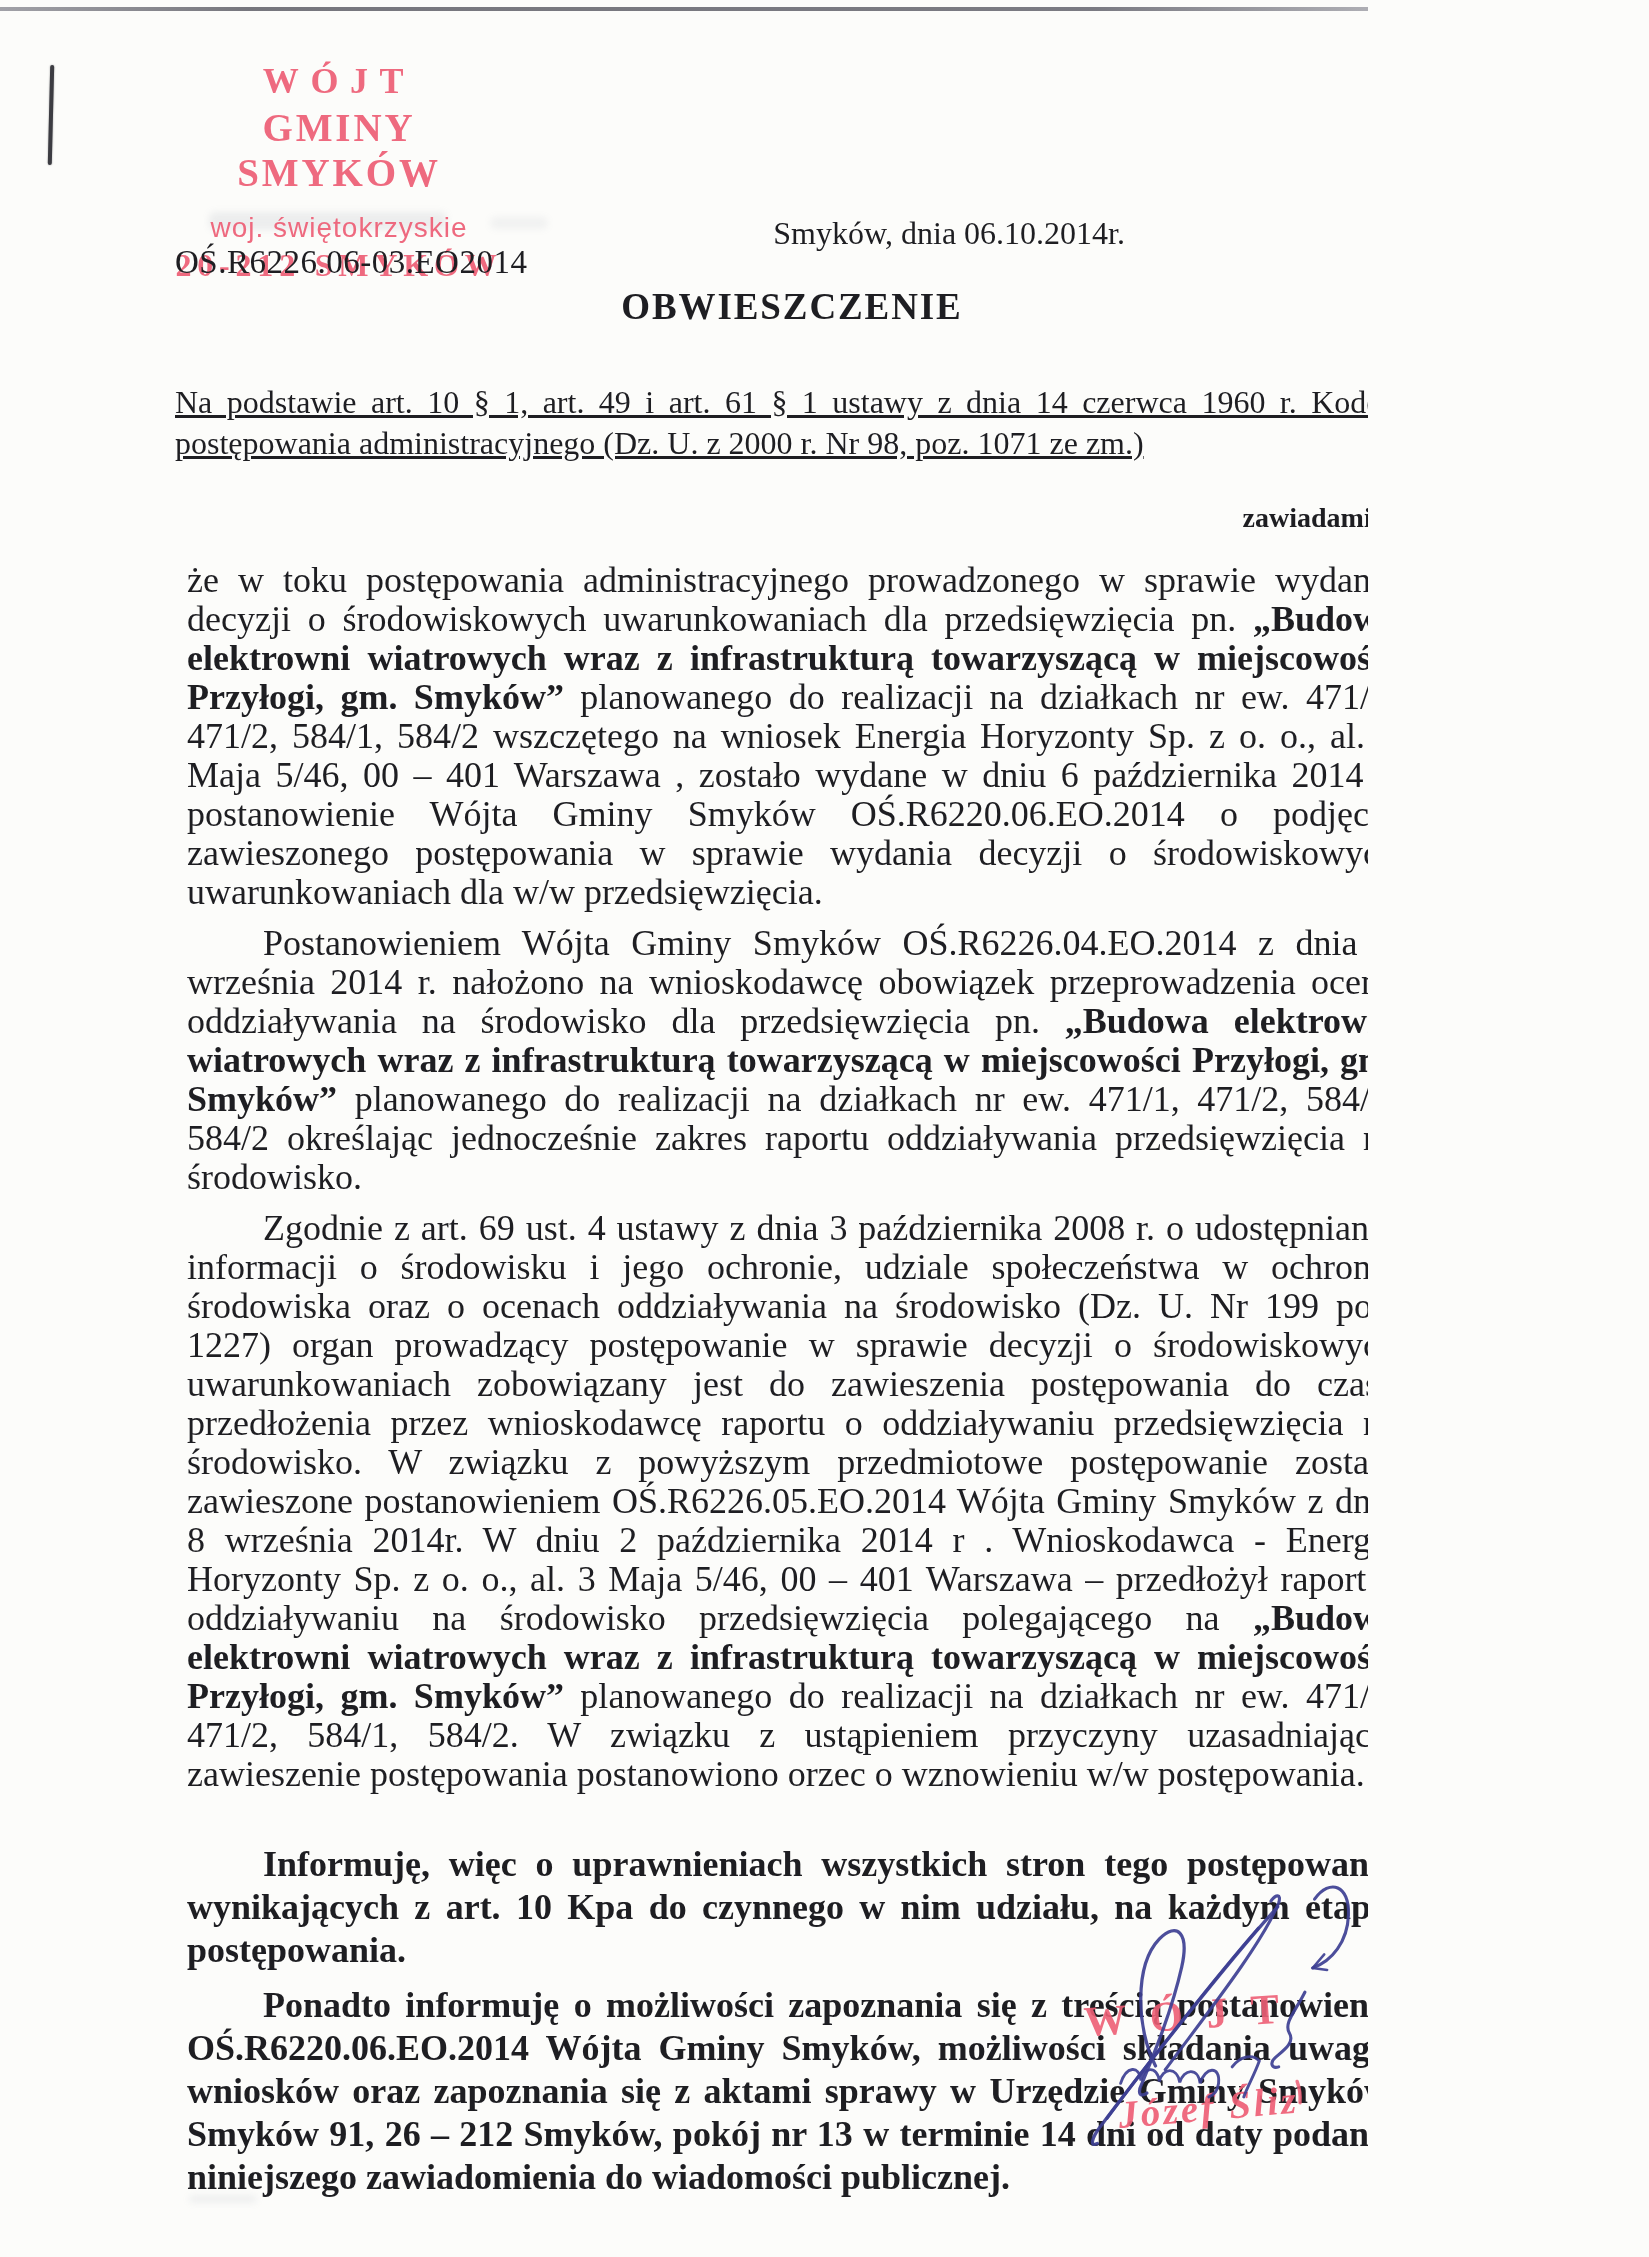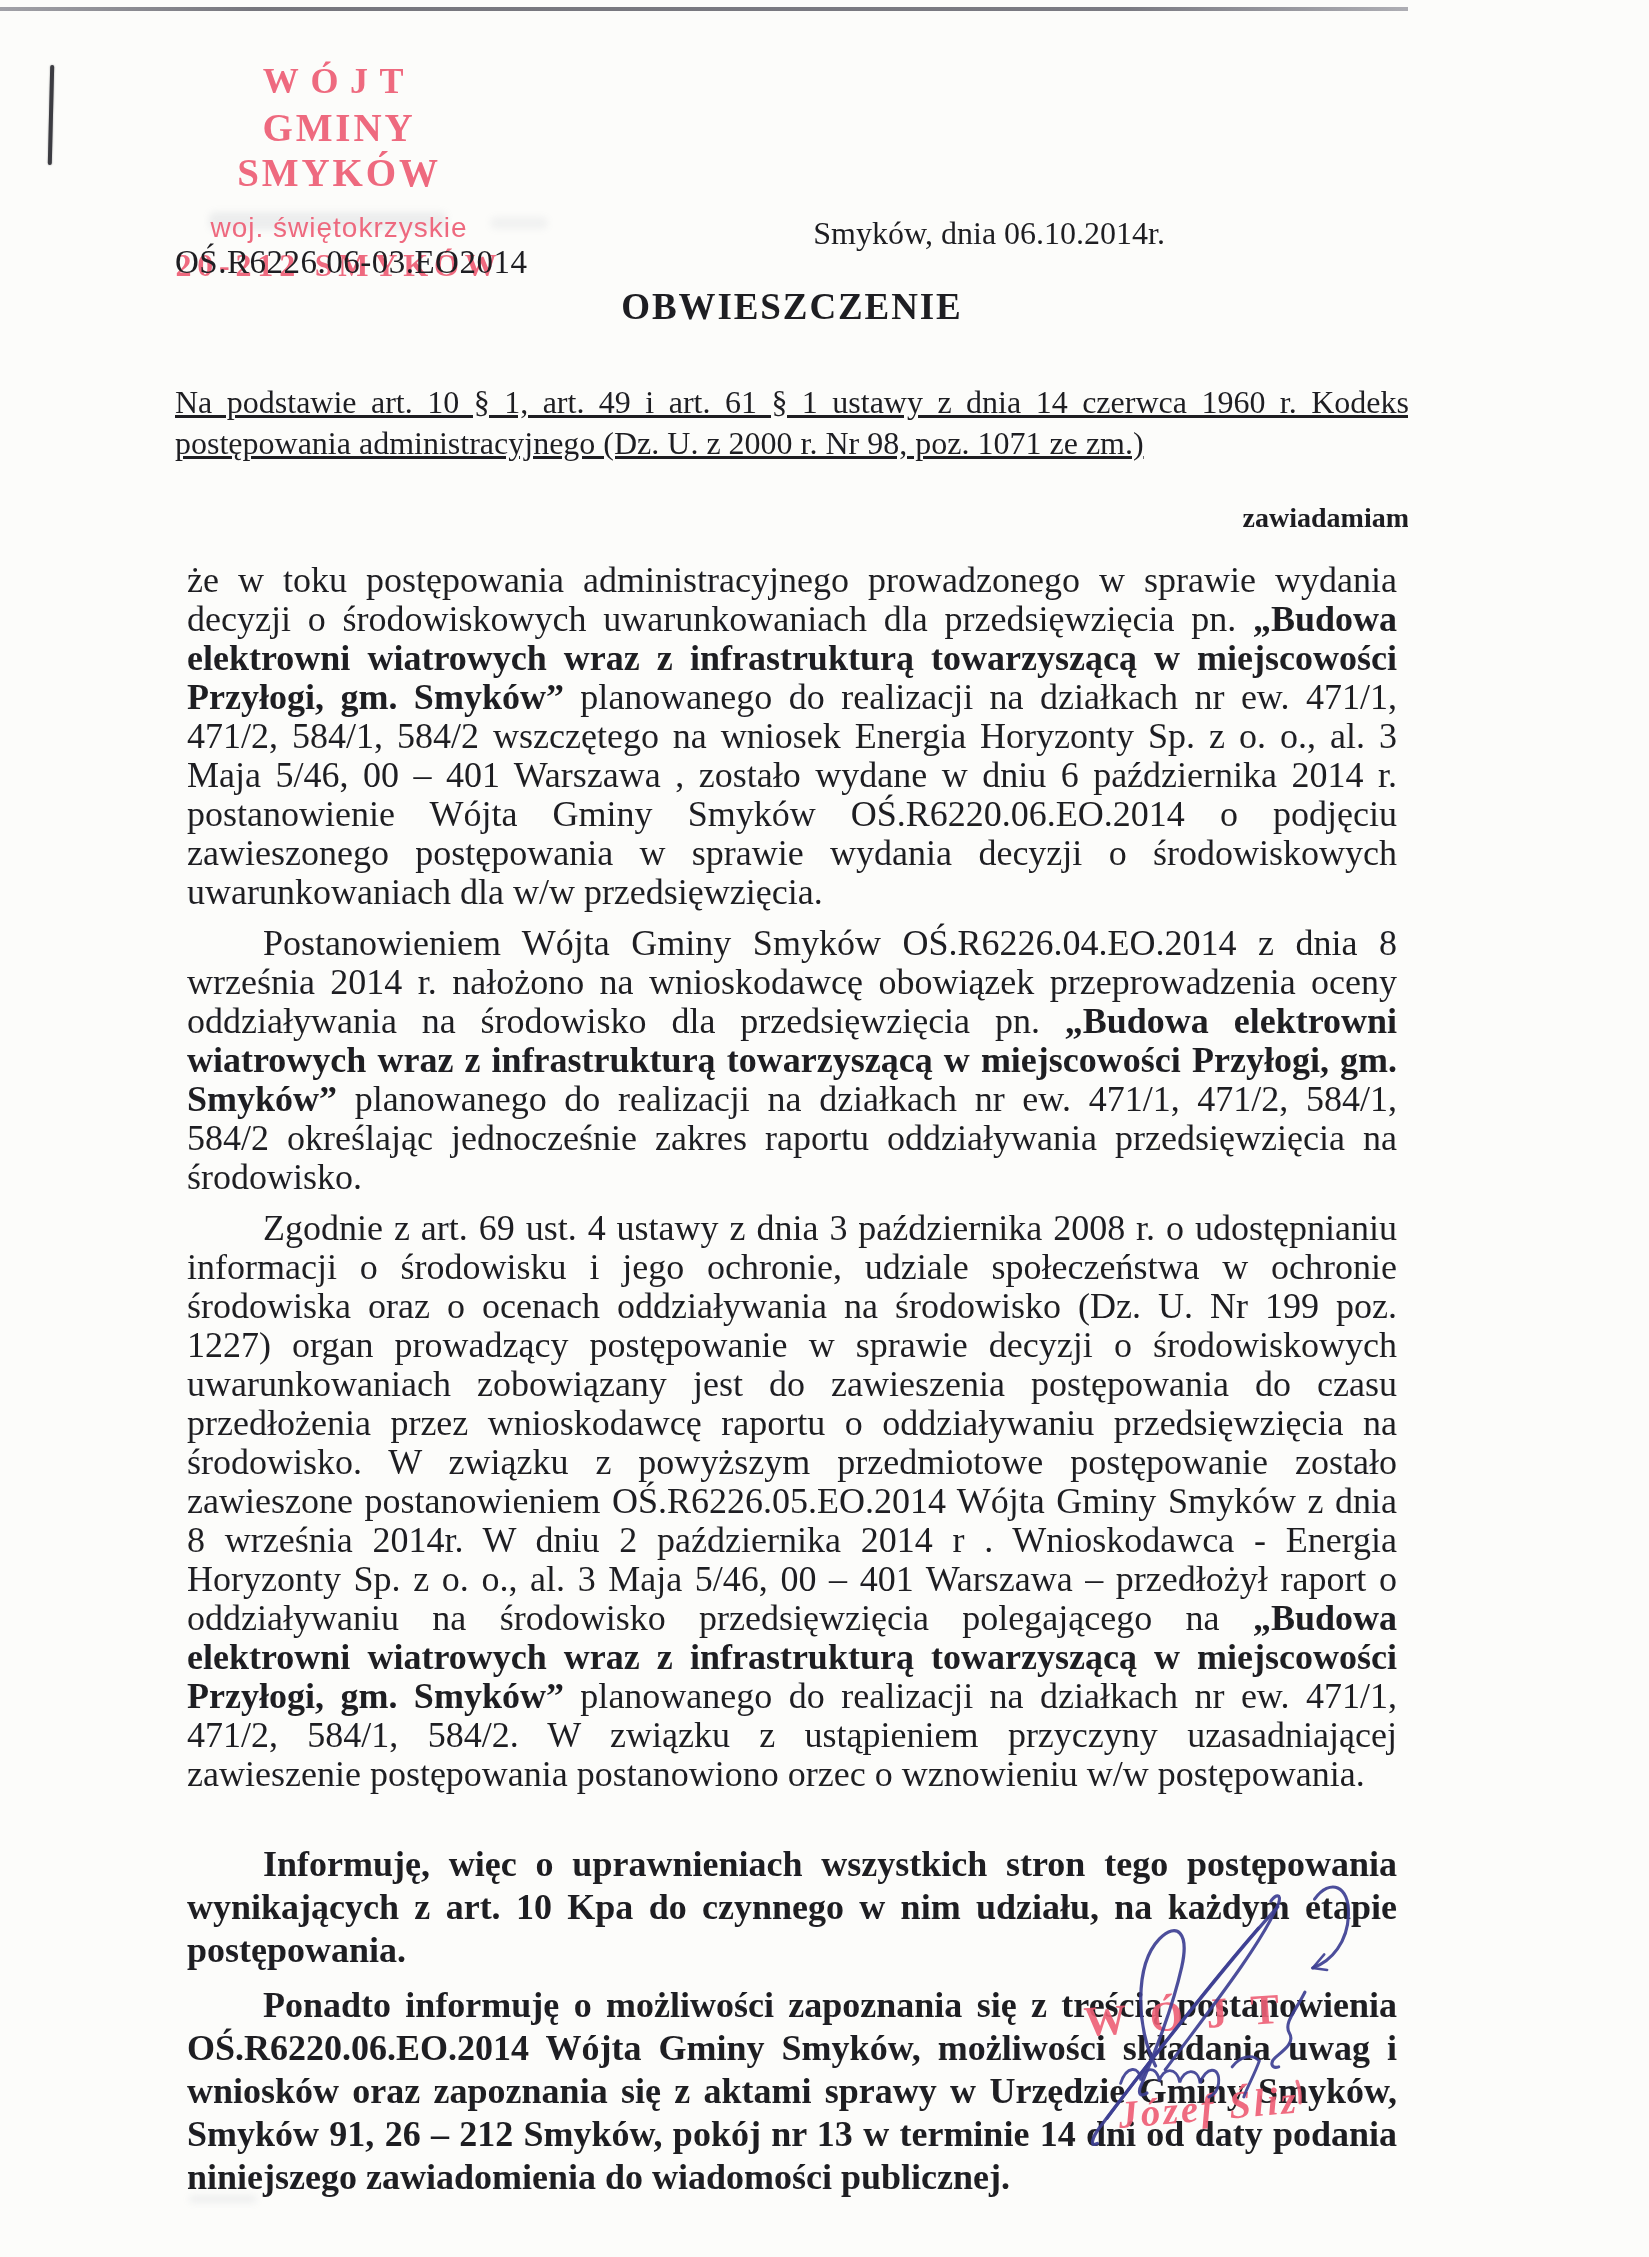--- a/index.html
+++ b/index.html
@@ -1,21 +1,20 @@
 <!DOCTYPE html>
 <html lang="pl" style="--stamp-red: #ee5f76; --ink-blue: #3d3f92; --text: #1e1e22; --paper: #fcfcfa;"><head>
 <meta charset="utf-8">
 <style>
   html, body { margin:0; padding:0; background:#fcfcfa; }
   .page {
     position:relative; width:1368px; height:2257px;
     background:#fcfcfa; overflow:hidden;
     font-family:"Liberation Serif","DejaVu Serif",serif;
     color:var(--text,#1e1e22);
-    padding-left:40px;
   }
   
   .scan-line { position:absolute; top:6.8px; left:0; width:100%; height:3.9px;
     background:linear-gradient(90deg,#8a8a92,#55555e 18%,#5a5a64 80%,#9a9aa2); opacity:.8; }
   .staple { position:absolute; left:49px; top:65px; width:3.9px; height:100px;
     background:#3c3c42; border-radius:2.9px; transform:rotate(1.4deg); box-shadow:0 0 1.9px #999; }
   .smudge { position:absolute; background:#8e95a3; filter:blur(3.9px); border-radius:5.8px; }
   .smudge.s1 { left:209px; top:212px; width:238px; height:17.5px; opacity:.14; }
   .smudge.s2 { left:490px; top:217px; width:58px; height:11.6px; opacity:.10; }
   .smudge.s3 { left:189px; top:2195px; width:68px; height:7.8px; opacity:.12; }

